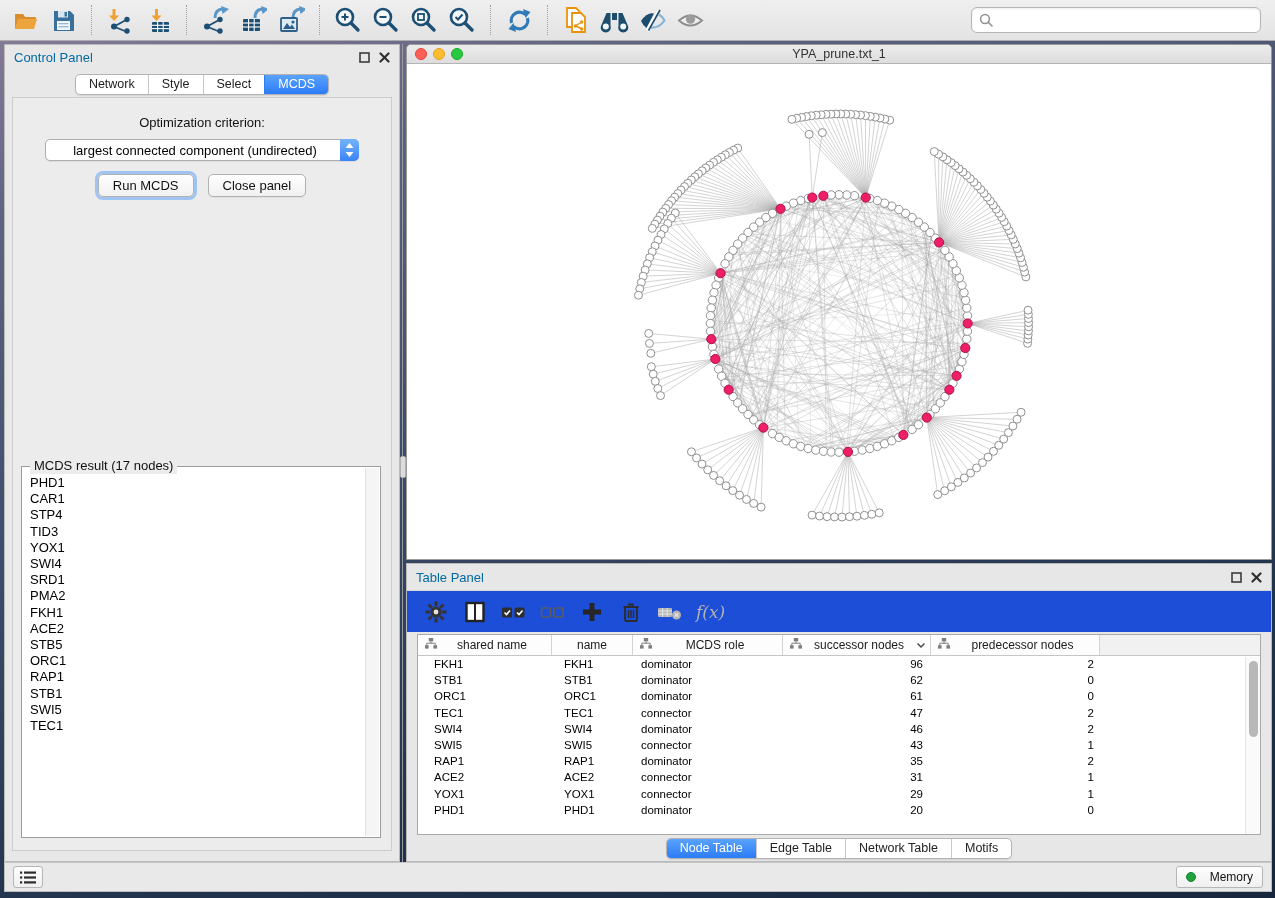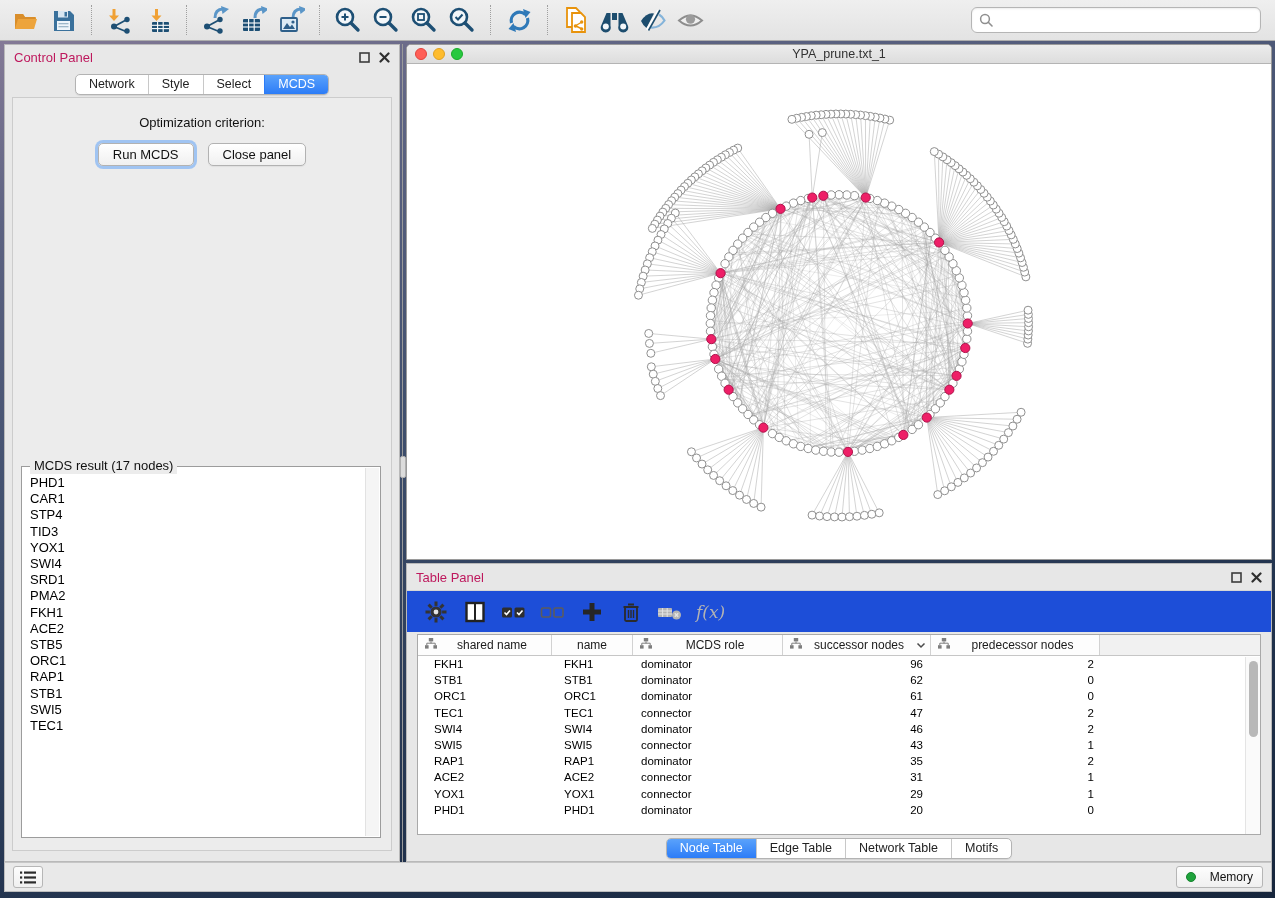--- a/index.html
+++ b/index.html
@@ -26,21 +26,21 @@
     box-shadow:inset 0 1px 2px rgba(0,0,0,.08);
   }
   .searchbox input{border:none;outline:none;flex:1;font-size:12.5px;background:transparent;margin-left:5px;font-family:"Liberation Sans",sans-serif;}
 
   
   .content-row{position:absolute;left:4px;right:3px;top:41px;bottom:36px;display:flex;padding-top:3px;}
 
   
   .control-panel{width:396px;background:#e8e8e8;border:1px solid #b9b9b9;position:relative;flex:none;}
   .panel-header{height:25px;display:flex;align-items:center;padding:0 9px;}
-  .panel-title{font-size:13px;color:#be185d;}
+  .panel-title{font-size:13px;color:#0369a1;}
   .panel-header .win-icons{margin-left:auto;display:flex;gap:9px;align-items:center;}
   .wicon{width:11px;height:11px;display:inline-flex;align-items:center;justify-content:center;cursor:default;}
   .tabs-center{display:flex;justify-content:center;margin-top:4px;}
   .seg{display:inline-flex;border:1px solid #b3b3b3;border-radius:5px;overflow:hidden;background:#fff;box-shadow:0 1px 1px rgba(0,0,0,.08);}
   .seg-item{padding:2px 13px;font-size:12.5px;color:#222;border-left:1px solid #c8c8c8;line-height:15px;cursor:default;}
   .seg-item:first-child{border-left:none;}
   .seg-item.active{background:linear-gradient(#5aa2fb,#2c7cf7);color:#fff;border-left-color:#2c7cf7;}
   .cp-body{position:absolute;left:7px;right:7px;top:52px;bottom:10px;background:#ececec;border:1px solid #cccccc;}
   .opt-label{text-align:center;margin-top:17px;font-size:13px;color:#111;}
   .select-wrap{display:flex;justify-content:center;margin-top:9px;}
@@ -300,20 +300,33 @@
       <div class="tabs-center">
         <div class="seg" id="cp-tabs">
             <div class="seg-item">Network</div>
             <div class="seg-item">Style</div>
             <div class="seg-item">Select</div>
             <div class="seg-item active">MCDS</div>
           </div>
       </div>
       <div class="cp-body">
         <div class="opt-label">Optimization criterion:</div>
+        <div class="select-wrap">
+          <div class="mac-select">
+            <span class="sel-text">largest connected component (undirected)</span>
+            <span class="sel-cap">
+              <svg width="9" height="6" viewBox="0 0 9 6">
+                  <path d="M4.5 0L8.5 5h-8z" fill="#fff"></path>
+                </svg>
+              <svg width="9" height="6" viewBox="0 0 9 6">
+                  <path d="M4.5 6L0.5 1h8z" fill="#fff"></path>
+                </svg>
+            </span>
+          </div>
+        </div>
         <div class="btn-row">
           <div class="aqua-btn focused">Run MCDS</div>
           <div class="aqua-btn">Close panel</div>
         </div>
         <div class="result-box">
           <span class="result-legend">MCDS result (17 nodes)</span>
           <div class="result-list" id="mcds-list">
               <div>PHD1</div>
               <div>CAR1</div>
               <div>STP4</div>

